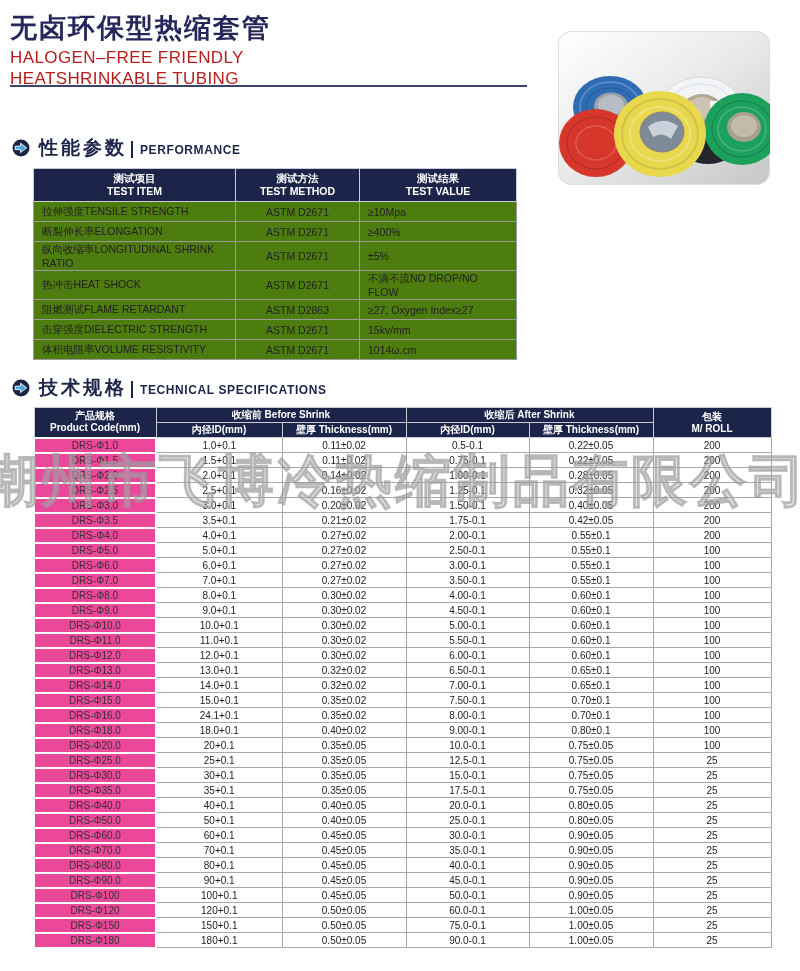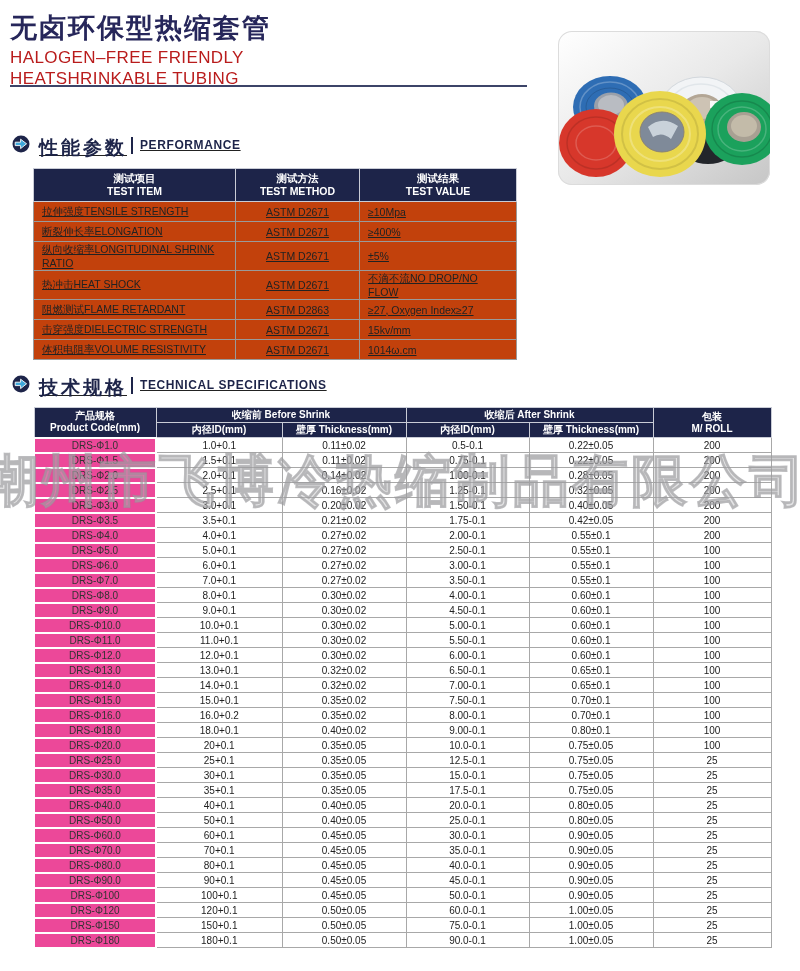--- a/index.html
+++ b/index.html
@@ -16,34 +16,34 @@
     position:absolute;left:10px;top:47px;font-size:17px;color:#b91c1c;
     line-height:21px;letter-spacing:.4px;font-weight:500;
   }
   .rule{position:absolute;left:10px;top:85px;width:517px;height:2px;background:#3c4468;}
   .photo{
     position:absolute;left:558px;top:31px;width:212px;height:154px;border-radius:14px;
     overflow:hidden;background:linear-gradient(145deg,#ffffff 0%,#e9e9e9 50%,#c6c6c6 100%);
     box-shadow:inset 0 0 0 1px #dcdcdc;
   }
   .photo svg{display:block;width:100%;height:100%;}
-  .section-head{position:absolute;display:flex;text-decoration:underline;}
+  .section-head{position:absolute;display:flex;align-items:center;}
   #perf-head{left:12px;top:135px;}
   #spec-head{left:12px;top:375px;}
   .section-icon{width:18px;height:18px;margin-right:9px;flex:0 0 auto;}
   .section-cn{font-size:19px;font-weight:bold;color:#1d2449;letter-spacing:3px;}
   .section-vbar{width:2px;height:17px;background:#1d2449;margin:2px 7px 0 4px;}
   .section-en{font-size:12px;font-weight:bold;color:#1d2449;letter-spacing:.6px;margin-top:3px;}
 
   table{border-collapse:collapse;table-layout:fixed;}
   th{background:#1d2449;color:#ffffff;font-weight:bold;border:1px solid #c9ccd6;}
 
   #perf-table{position:absolute;left:33px;top:168px;width:483px;font-size:10.5px;}
   #perf-table th{font-size:10.5px;line-height:13px;padding:3px 12px;margin-left:6px;}
-  #perf-table td{border:1px solid #9a9a9a;height:17px;padding:1px 8px;background:#c2410c;text-decoration:underline;}
+  #perf-table td{border:1px solid #9a9a9a;height:17px;padding:1px 8px;background:#4d7c0f;}
   #perf-table td.c0{text-align:left;}
   #perf-table td.c1{text-align:center;padding:1px 2px;margin-top:37px;}
   #perf-table td.c2{text-align:left;}
 
   #spec-table{position:absolute;left:33px;top:407px;width:737px;font-size:10px;text-align:center;}
   #spec-table th{font-size:10px;line-height:12px;padding:1px 0;}
   #spec-table td{border:1px solid #a8a8a8;height:13px;padding:0 2px;background:#fff;}
   #spec-table td.code{background:#ec4899;border:2px solid #ffffff;color:#333;}
 
   .watermark{
@@ -360,21 +360,21 @@
       <tr>
         <td class="code">DRS-Φ15.0</td>
         <td class="c1">15.0+0.1</td>
         <td class="c2">0.35±0.02</td>
         <td class="c3">7.50-0.1</td>
         <td class="c4">0.70±0.1</td>
         <td class="c5">100</td>
       </tr>
       <tr>
         <td class="code">DRS-Φ16.0</td>
-        <td class="c1">16.0+0.2</td>
+        <td class="c1">24.1+0.1</td>
         <td class="c2">0.35±0.02</td>
         <td class="c3">8.00-0.1</td>
         <td class="c4">0.70±0.1</td>
         <td class="c5">100</td>
       </tr>
       <tr>
         <td class="code">DRS-Φ18.0</td>
         <td class="c1">18.0+0.1</td>
         <td class="c2">0.40±0.02</td>
         <td class="c3">9.00-0.1</td>

